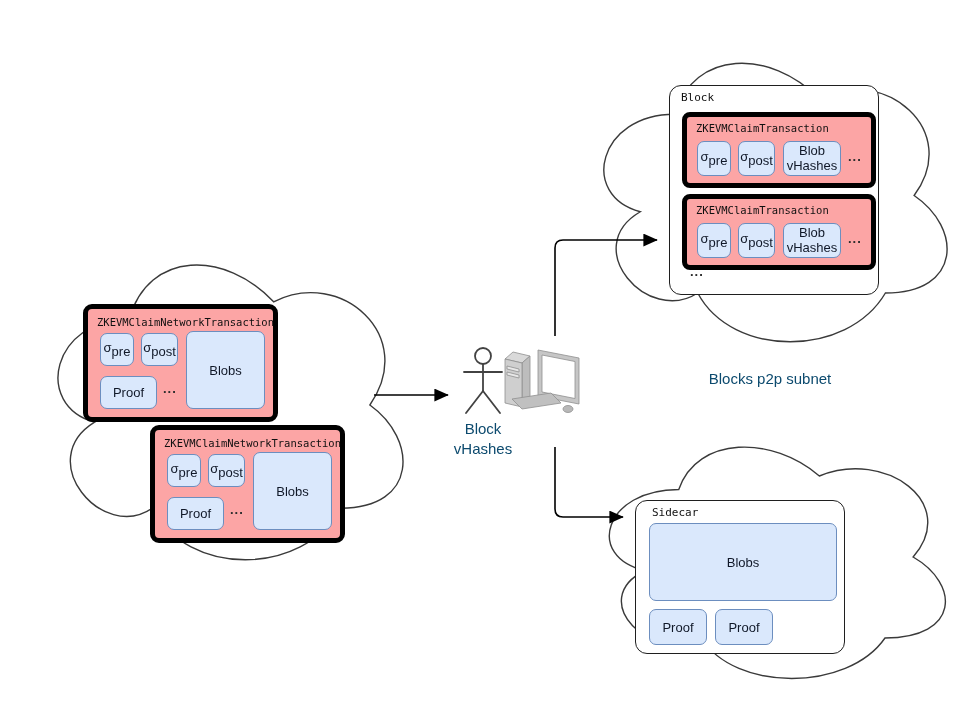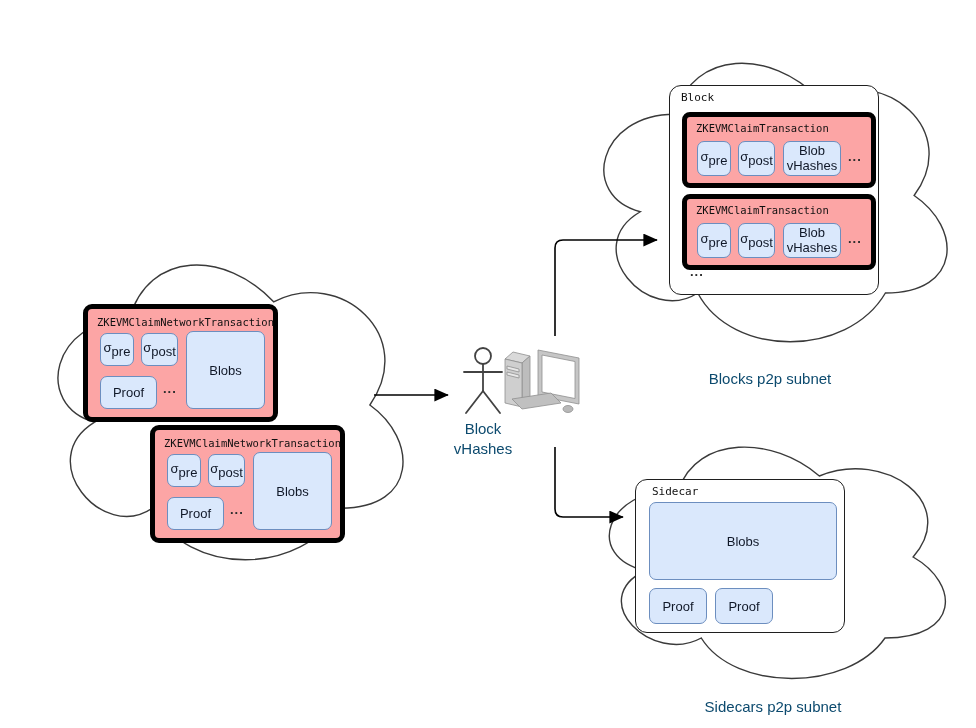--- a/index.html
+++ b/index.html
@@ -141,22 +141,21 @@
         </div>
       </div>
       <div class="dots" style="left:161px; top:32px;">...</div>
     </div>
 
     <div class="dots" style="left:20px; top:178px;">...</div>
   </div>
 
   <div class="caption" style="left:685px; top:369px; width:170px;">Blocks p2p subnet</div>
 
-  <div class="whitebox" style="left:635px; top:479px; width:208px; height:152px;">
+  <div class="whitebox" style="left:635px; top:500px; width:208px; height:152px;">
     <div class="mono-title" style="left:16px; top:5px; font-size:11px;">Sidecar</div>
     <div class="bluebox" style="left:13px; top:22px; width:186px; height:76px;">Blobs</div>
     <div class="bluebox" style="left:13px; top:108px; width:56px; height:34px;">Proof</div>
     <div class="bluebox" style="left:79px; top:108px; width:56px; height:34px;">Proof</div>
   </div>
 
-  <div class="caption" style="left:688px; top:697px; width:170px;">Sidecars p2p subnet</div>
 
 </div>
 
 </body></html>

